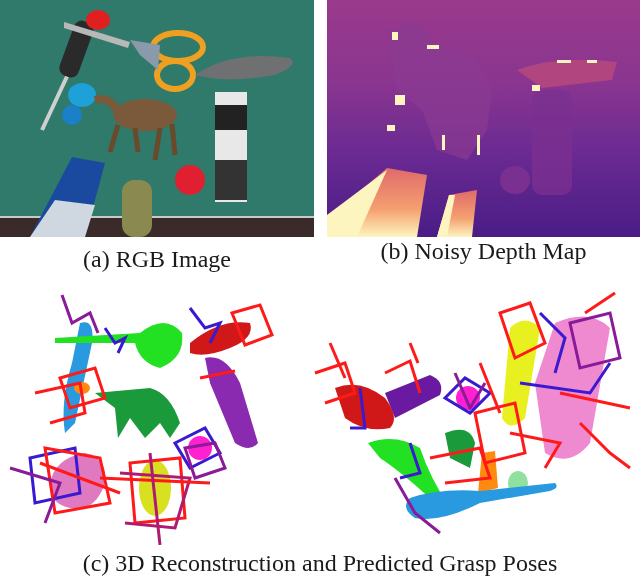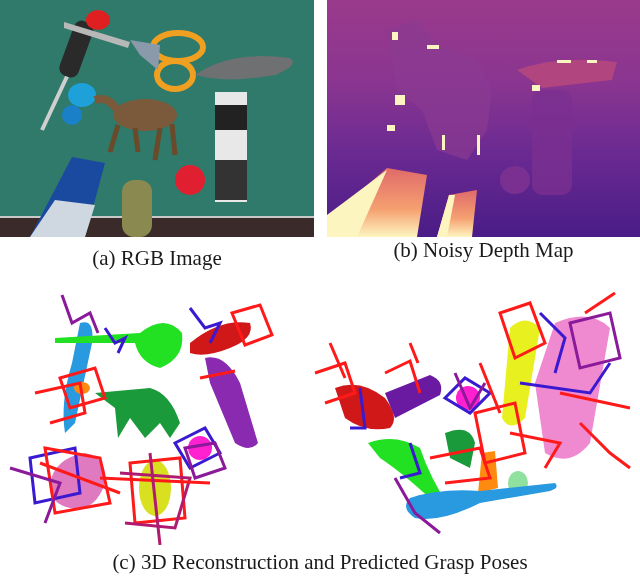--- a/index.html
+++ b/index.html
@@ -2,21 +2,21 @@
 <html><head>
 <meta charset="utf-8">
 <style>
   html, body { margin: 0; padding: 0; background: #ffffff; }
   body { width: 640px; height: 580px; position: relative; overflow: hidden;
          font-family: "Liberation Serif", "DejaVu Serif", serif; color: #1a1a1a; }
   .panel { position: absolute; overflow: hidden; }
   #rgb { left: 0; top: 0; width: 314px; height: 237px; background: #2f7a6b; }
   #depth { left: 327px; top: 0; width: 313px; height: 237px;
            background: linear-gradient(180deg, #9a3a8c 0%, #8a3590 35%, #6a2a92 65%, #4a1c86 100%); }
-  .caption { position: absolute; font-size: 21px; white-space: nowrap; text-align: center; }
+  .caption { position: absolute; font-size: 24px; white-space: nowrap; text-align: center; }
   #cap-a { left: 0; width: 314px; top: 246px; }
   #cap-b { left: 327px; width: 313px; top: 238px; }
   #recon { left: 0; top: 283px; width: 640px; height: 262px; background: #ffffff; }
   #cap-c { left: 1px; width: 638px; top: 550px; }
   svg { display: block; }
 </style>
 </head>
 <body>
 
 <div class="panel" id="rgb">

